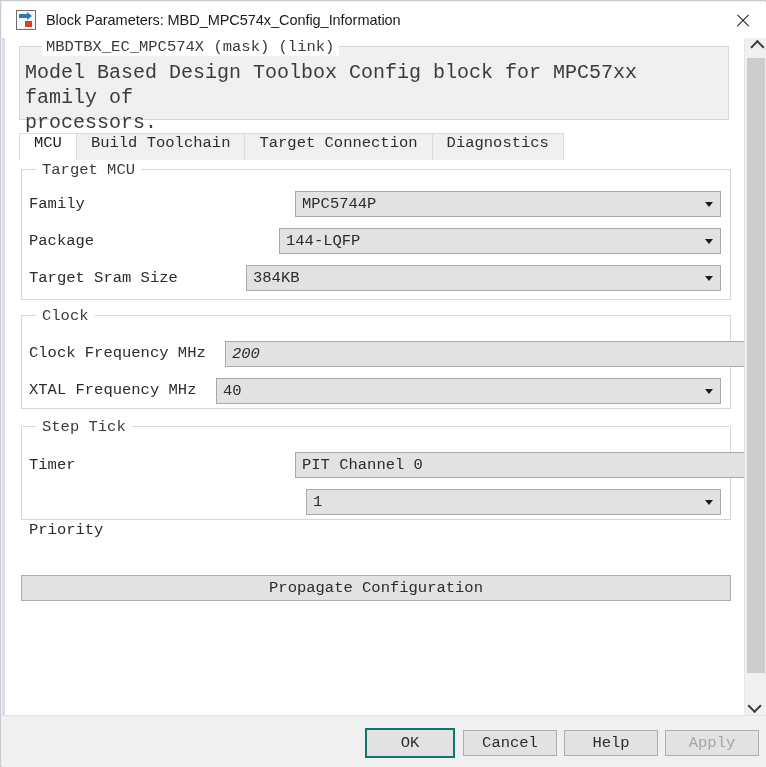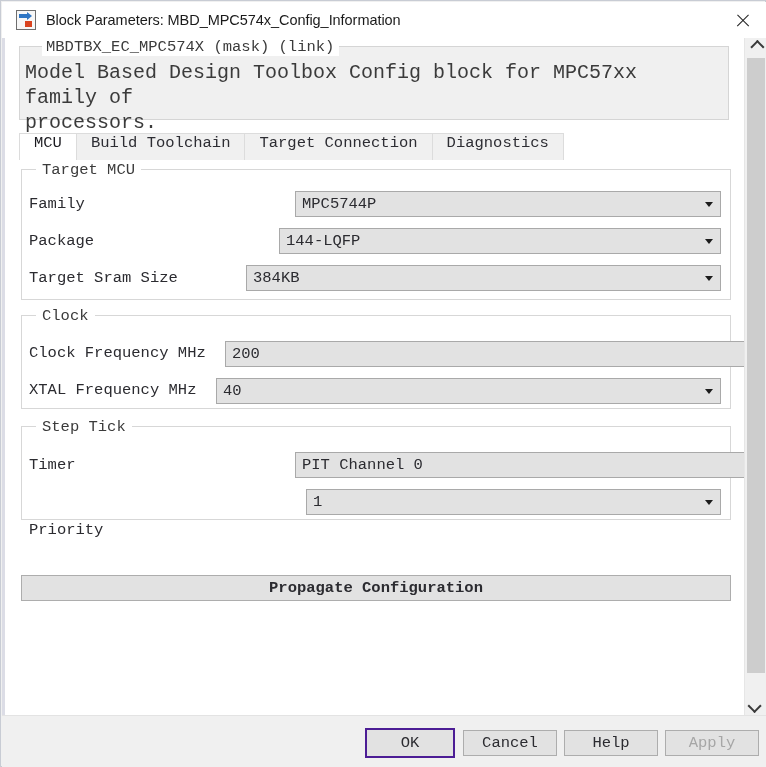--- a/index.html
+++ b/index.html
@@ -240,21 +240,20 @@
     height: 26px;
     box-sizing: border-box;
     background: #e2e2e2;
     border: 1px solid #adadad;
     display: flex;
     align-items: center;
     justify-content: center;
     font-family: "Liberation Mono", monospace;
     font-size: 15.5px;
     color: #2b2b30;
-    font-weight: bold;
   }
 
   
   .vscroll {
     position: absolute;
     right: 0;
     top: 0;
     width: 22px;
     height: 677px;
     background: #f0f0f0;
@@ -308,21 +307,21 @@
     background: #e2e2e2;
     border: 1px solid #adadad;
     display: flex;
     align-items: center;
     justify-content: center;
     font-family: "Liberation Mono", monospace;
     font-size: 15.5px;
     color: #2b2b30;
   }
   .btn.focus {
-    border: 2px solid #4c1d95;
+    border: 2px solid #0f766e;
     top: 12px;
     height: 30px;
   }
   .btn.disabled { color: #a6a6a6; }
 </style>
 </head>
 <body>
 
 <div class="window">
 
@@ -395,21 +394,21 @@
           <span class="combo-arrow">
               <i></i>
             </span>
         </div>
 
         <div class="group" style="left:16px; top:277px; width:710px; height:94px;">
           <span class="group-legend">Clock</span>
         </div>
 
         <div class="field-label" style="left:24px; top:306px;">Clock Frequency MHz</div>
-        <div class="combo" style="left:220px; top:303px; width:536px;">
+        <div class="combo" style="left:220px; top:303px; width:536px;font-style:italic;">
           <span class="combo-value">200</span>
           <span class="combo-arrow">
               <i></i>
             </span>
         </div>
 
         <div class="field-label" style="left:24px; top:343px;">XTAL Frequency MHz</div>
         <div class="combo" style="left:211px; top:340px; width:505px;">
           <span class="combo-value">40</span>
           <span class="combo-arrow">

